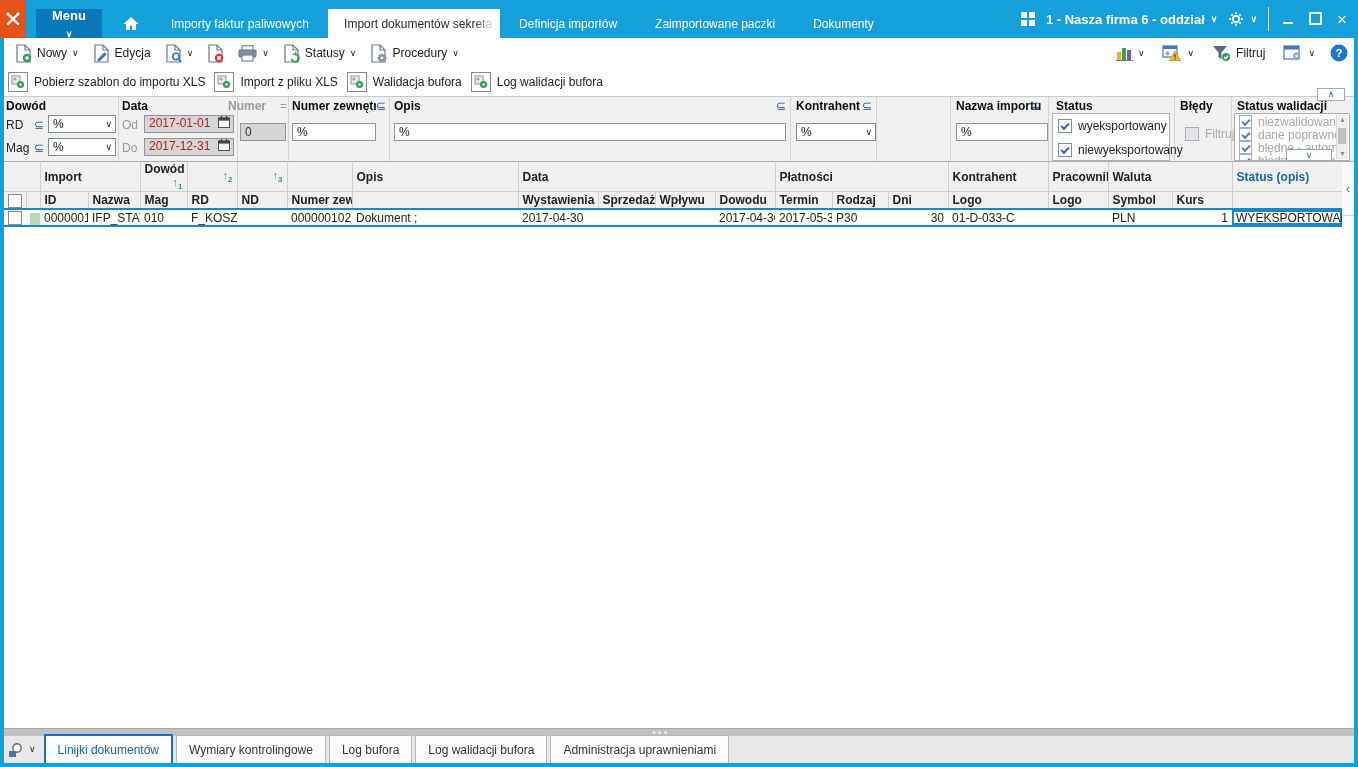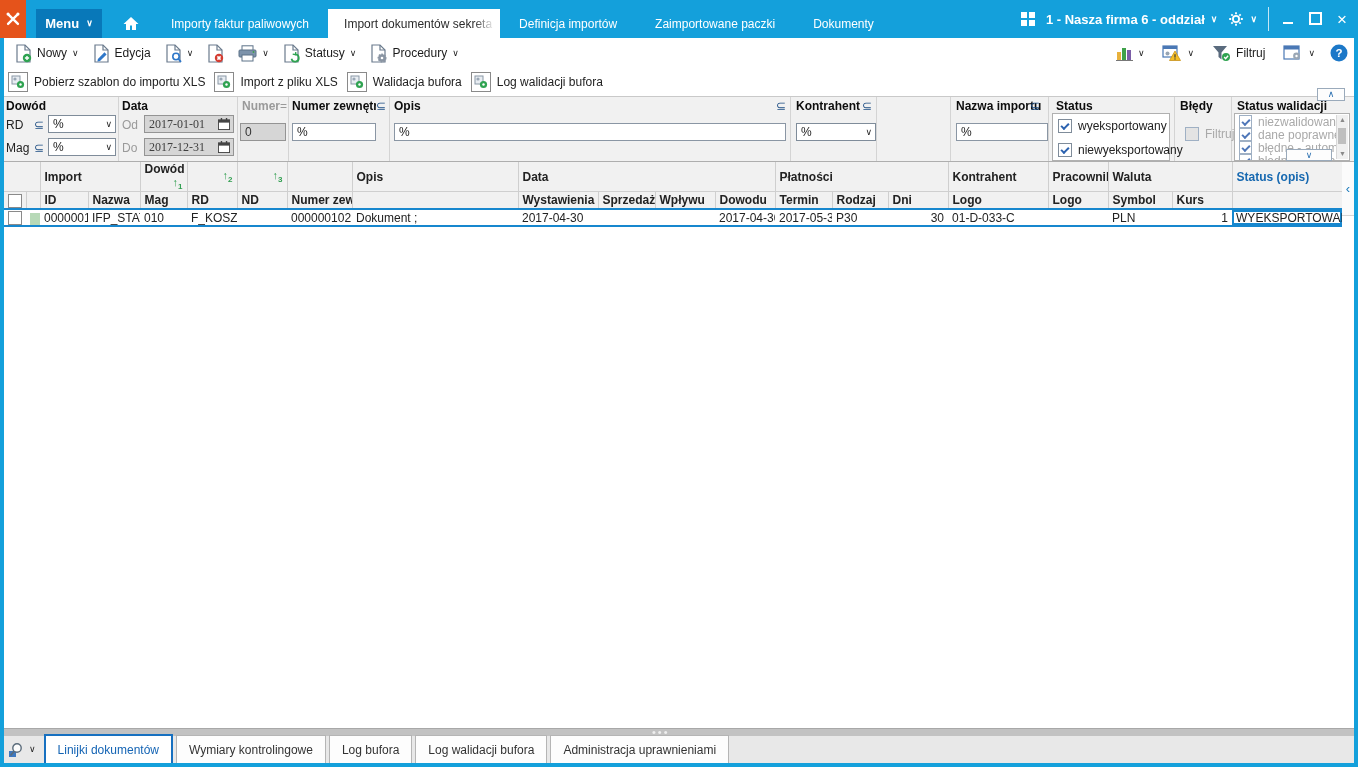--- a/index.html
+++ b/index.html
@@ -3,21 +3,21 @@
 <meta charset="utf-8">
 <style>
   html,body{margin:0;padding:0;background:#9a9a9a;}
   .window{position:relative;width:1358px;height:767px;background:#fff;overflow:hidden;
     font-family:"Liberation Sans",sans-serif;font-size:12px;color:#222;}
   .abs{position:absolute;}
   .chev{font-size:9px;line-height:1;}
   
   .titlebar{position:absolute;top:0;left:0;width:1358px;height:38px;background:#14a0db;}
   .logo{position:absolute;left:0;top:0;width:26px;height:38px;background:#e5531b;display:flex;align-items:center;justify-content:center;}
-  .menu-btn{position:absolute;left:36px;top:9px;height:29px;width:66px;background:#0878b9;color:#fff;font-weight:bold;font-size:13px;display:flex;align-items:center;justify-content:center;gap:7px;cursor:pointer;}
+  .menu-btn{position:absolute;left:36px;top:9px;height:29px;width:66px;background:#0878b9;color:#fff;font-weight:bold;font-size:13px;display:flex;align-items:center;justify-content:center;gap:7px;cursor:pointer;flex-direction:column;}
   .home-btn{position:absolute;left:118px;top:9px;height:29px;width:26px;display:flex;align-items:center;justify-content:center;}
   .tabs{position:absolute;left:152px;top:9px;height:29px;display:flex;}
   .tab{color:#fff;font-weight:normal;font-size:12px;padding:0 19px;display:flex;align-items:center;white-space:nowrap;cursor:pointer;}
   .tab.active{background:#fff;color:#2b2b2b;max-width:140px;overflow:hidden;position:relative;padding:0 16px;}
   .tab.active::after{content:'';position:absolute;right:0;top:0;bottom:0;width:26px;background:linear-gradient(to right,rgba(255,255,255,0),#fff 80%);}
   .tb-right{position:absolute;right:8px;top:0;height:38px;display:flex;align-items:center;gap:11px;color:#fff;}
   .company{display:flex;align-items:center;gap:6px;font-weight:bold;font-size:13px;cursor:pointer;white-space:nowrap;}
   .tb-sep{width:1px;height:24px;background:rgba(255,255,255,.75);}
   .winbtn{width:16px;height:18px;display:flex;align-items:flex-end;justify-content:center;cursor:pointer;}
   .minbar{width:10px;height:2px;background:#fff;margin-bottom:4px;}
@@ -32,21 +32,21 @@
   .abtn{display:flex;align-items:center;gap:6px;cursor:pointer;}
   .abtn .ic{width:20px;height:20px;border:1px solid #8a8a8a;background:#fff;display:flex;align-items:center;justify-content:center;box-sizing:border-box;}
   
   .filters{position:absolute;top:96px;left:4px;width:1350px;height:66px;background:#f1f1f1;border-top:1px solid #c9c9c9;border-bottom:1px solid #aeaeae;box-sizing:border-box;}
   .flabel{font-weight:bold;color:#0d0d0d;white-space:nowrap;}
   .fgray{color:#9a9a9a;}
   .fop{color:#1b4c82;font-size:12px;}
   .fsep{position:absolute;top:0;bottom:0;width:1px;background:#d4d4d4;}
   .sel{position:absolute;background:#fff;border:1px solid #7f8c9a;height:18px;display:flex;align-items:center;justify-content:space-between;padding:0 3px 0 4px;box-sizing:border-box;cursor:pointer;}
   .inp{position:absolute;background:#fff;border:1px solid #8a96a4;height:18px;display:flex;align-items:center;padding:0 4px;box-sizing:border-box;}
-  .date{position:absolute;background:#d6d6d6;border:1px solid #949494;height:18px;display:flex;align-items:center;justify-content:space-between;padding:0 3px 0 4px;box-sizing:border-box;color:#404040;cursor:pointer;font-family:Liberation Serif, serif;}
+  .date{position:absolute;background:#d6d6d6;border:1px solid #949494;height:18px;display:flex;align-items:flex-start;justify-content:space-between;padding:0 3px 0 4px;box-sizing:border-box;color:#b91c1c;cursor:pointer;}
   .gfield{position:absolute;background:#d6d6d6;border:1px solid #949494;height:18px;display:flex;align-items:center;padding:0 4px;box-sizing:border-box;color:#333;}
   .chkbox{display:inline-block;width:12px;height:12px;background:#fff;border:1px solid #7f8c9a;position:relative;flex:none;}
   .chkbox.checked::after{content:'';position:absolute;left:2px;top:2.5px;width:6px;height:3px;border-left:2px solid #2b62b0;border-bottom:2px solid #2b62b0;transform:rotate(-45deg);}
   .chkrow{display:flex;align-items:center;gap:6px;white-space:nowrap;cursor:pointer;}
   .chkrow.disabled{color:#a9a9a9;cursor:default;}
   .chkrow.disabled .chkbox{border-color:#9fb0c4;}
   .chkrow.disabled .chkbox.checked::after{border-color:#4f77b8;}
   .chkbox.off{background:#e3e3e3;border-color:#a0a0a0;}
   .whitebox{position:absolute;background:#fff;border:1px solid #b0b0b0;box-sizing:border-box;}
   .minibtn{position:absolute;background:#fdfdfd;border:1px solid #9aaabb;color:#2a6fb0;display:flex;align-items:center;justify-content:center;font-size:9px;line-height:1;cursor:pointer;box-sizing:border-box;}
@@ -345,21 +345,21 @@
     <div class="date" style="left:140px;top:41px;width:90px">
       <span>2017-12-31</span>
       <svg width="12" height="12" viewBox="0 0 13 13">
         <rect x="0.5" y="2" width="12" height="10.5" fill="#fff" stroke="#444"></rect>
         <rect x="0.5" y="2" width="12" height="3" fill="#444"></rect>
         <rect x="3" y="0" width="1.5" height="3" fill="#444"></rect>
           <rect x="8.5" y="0" width="1.5" height="3" fill="#444"></rect>
       </svg>
     </div>
 
-    <div class="abs flabel fgray" style="left:238px;top:2px">Numer</div>
+    <div class="abs flabel fgray" style="left:224px;top:2px">Numer</div>
     <span class="abs fgray" style="left:276px;top:2px">=</span>
     <div class="gfield" style="left:236px;top:26px;width:46px">
       <span>0</span>
     </div>
 
     <div class="abs flabel" style="left:288px;top:2px;width:84px;overflow:hidden">Numer zewnętrzny</div>
     <span class="abs fop" style="left:372px;top:2px">⊆</span>
     <div class="inp" style="left:288px;top:26px;width:84px">
       <span>%</span>
     </div>

